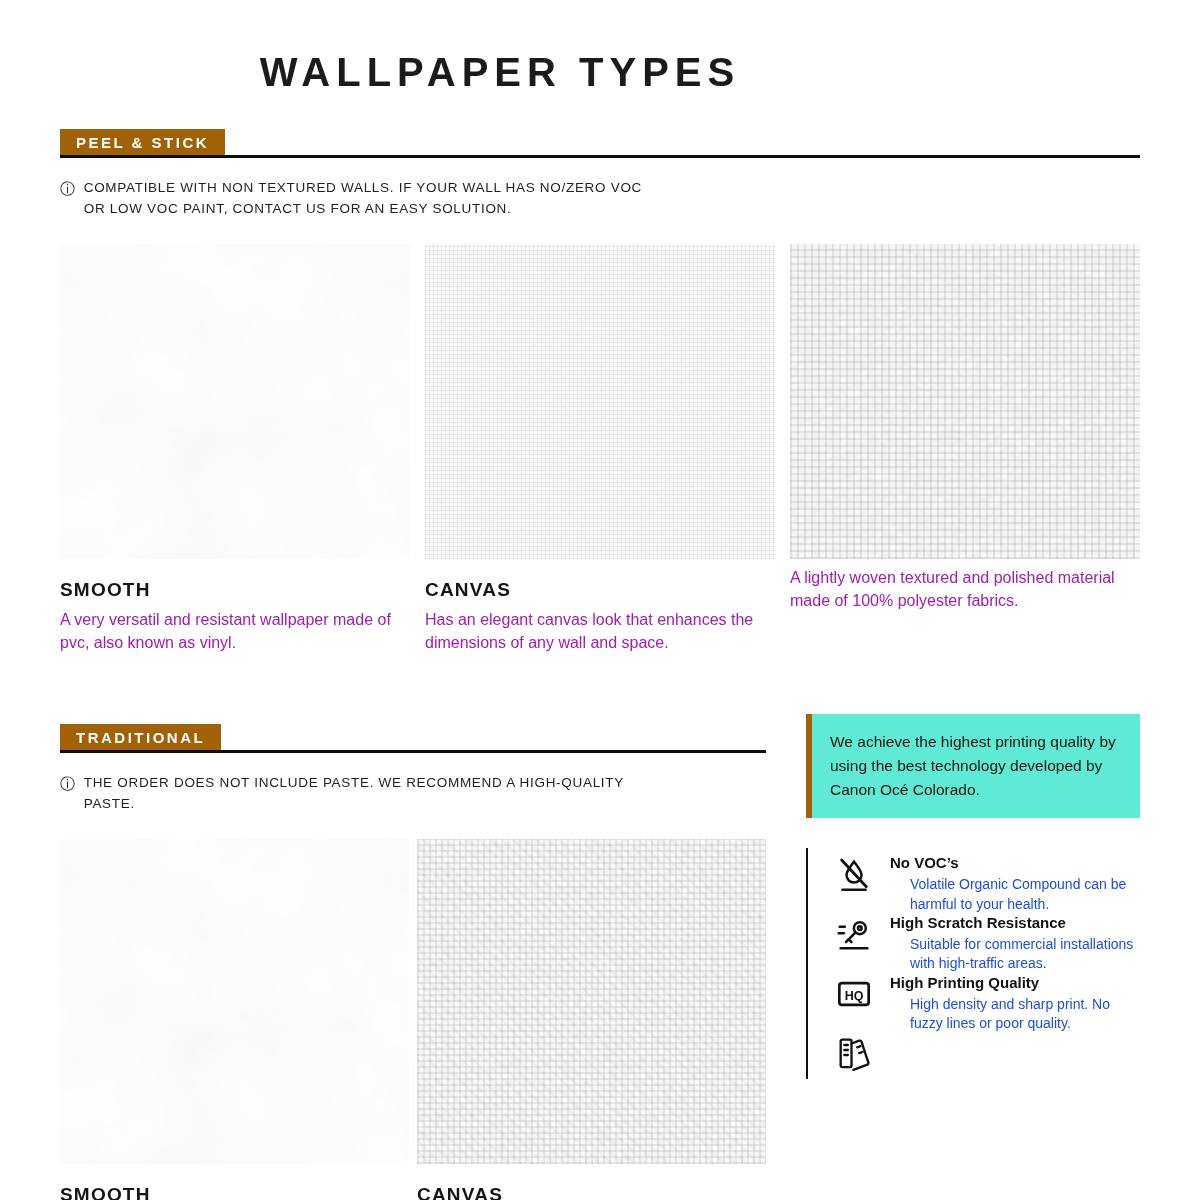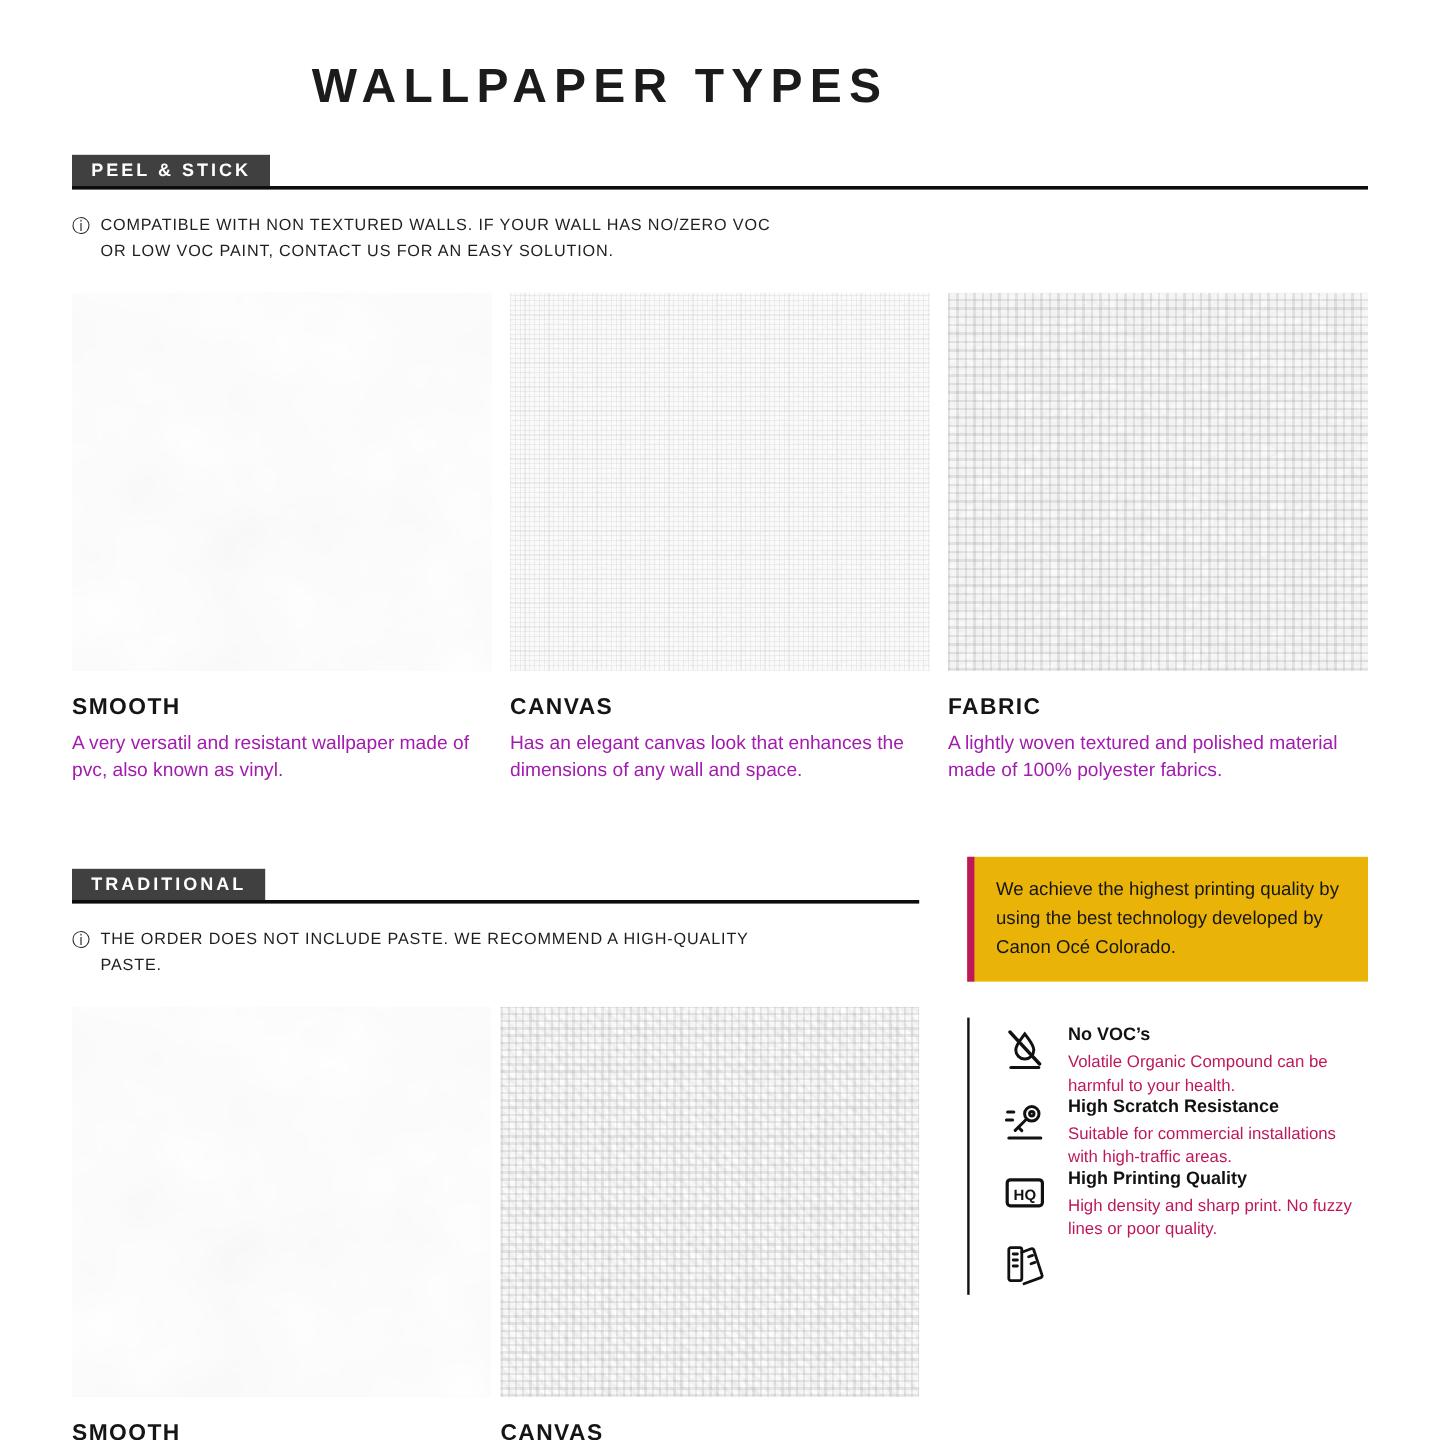--- a/index.html
+++ b/index.html
@@ -13,21 +13,21 @@
 
   .title {
     width:1000px; margin-left:-60px;
     text-align:center;
     font-size:40px; font-weight:700; letter-spacing:6px;
     color:#1b1b1b;
   }
 
   .section-head { border-bottom:3px solid #0d0d0d; margin-top:34px; }
   .badge {
-    display:inline-block; background:#404040; color:#ffffff;
+    display:inline-block; background:#a16207; color:#ffffff;
     font-weight:700; font-size:15px; letter-spacing:2.5px;
     padding:5px 16px 4px 16px;
   }
 
   .note { display:flex; gap:8px; margin-top:20px; font-size:13.5px; letter-spacing:0.7px; color:#1f1f1f; }
   .note .info-glyph { font-size:15px; line-height:1.4; }
   .note .note-text { line-height:1.55; max-width:565px; }
 
   .swatch-row { display:flex; gap:15px; margin-top:24px; }
   .swatch { width:350px; }
@@ -57,34 +57,34 @@
 
   .swatch-name { margin-top:20px; font-size:19px; font-weight:700; letter-spacing:1.2px; color:#151515; }
   .swatch-desc { margin-top:8px; font-size:16px; line-height:1.42; color:#a21caf; max-width:340px; }
 
   .bottom { display:flex; margin-top:36px; }
   .left-col { width:706px; }
   .sidebar { width:334px; margin-left:40px; }
 
   .quality-box {
     margin-top:24px;
-    background:#eab308; border-left:6px solid #be185d;
+    background:#5eead4; border-left:6px solid #a16207;
     padding:16px 18px; font-size:15.5px; line-height:1.55; color:#161616;
   }
   .features {
     margin-top:30px;
     border-left:2px solid #111111;
     padding:6px 0 6px 26px;
     display:flex; flex-direction:column; 
   }
   .feature { display:flex; gap:16px; }
   .feature-icon { flex:0 0 40px; width:40px; height:40px; }
   .feature-icon svg { width:40px; height:40px; display:block; }
   .feature-title { font-size:15px; font-weight:700; color:#111; }
-  .feature-desc { margin-top:4px; font-size:14px; line-height:1.38; color:#be185d; max-width:252px; }
+  .feature-desc { margin-top:4px; font-size:14px; line-height:1.38; color:#1d4ed8; max-width:252px;margin-left:20px; }
 </style>
 </head>
 <body>
 
 <svg width="0" height="0" style="position:absolute" aria-hidden="true">
   <defs>
     <filter id="texSmooth" x="0%" y="0%" width="100%" height="100%">
       <feTurbulence type="fractalNoise" baseFrequency="0.011 0.013" numOctaves="4" seed="7"></feTurbulence>
       <feColorMatrix type="saturate" values="0"></feColorMatrix>
       <feComponentTransfer>
@@ -163,21 +163,20 @@
         <div class="swatch-desc">Has an elegant canvas look that enhances the dimensions of any wall and space.</div>
       </div>
 
       <div class="swatch">
         <div class="swatch-img">
           <svg class="noise">
               <rect width="100%" height="100%" filter="url(#texFabric)"></rect>
             </svg>
           <div class="weave weave-fabric"></div>
         </div>
-        <div class="swatch-name">FABRIC</div>
         <div class="swatch-desc">A lightly woven textured and polished material made of 100% polyester fabrics.</div>
       </div>
 
     </div>
   </section>
 
   <div class="bottom">
 
     <section class="left-col">
       <div class="section-head">

